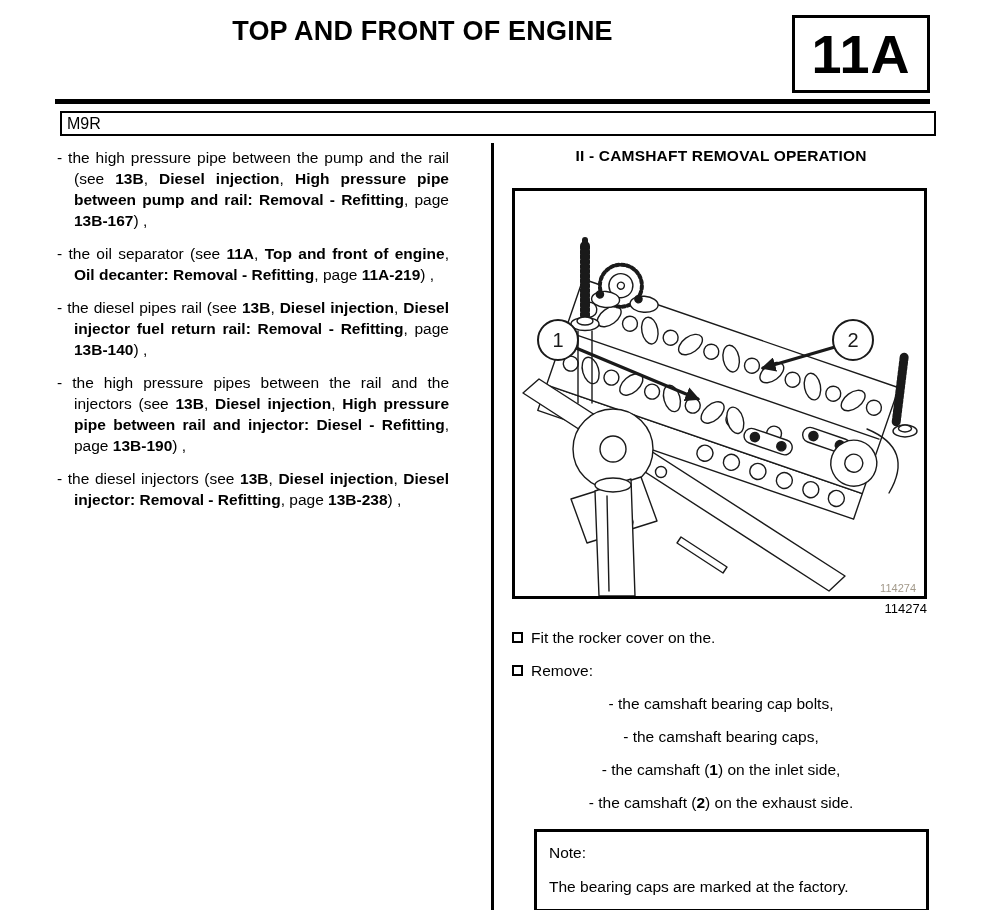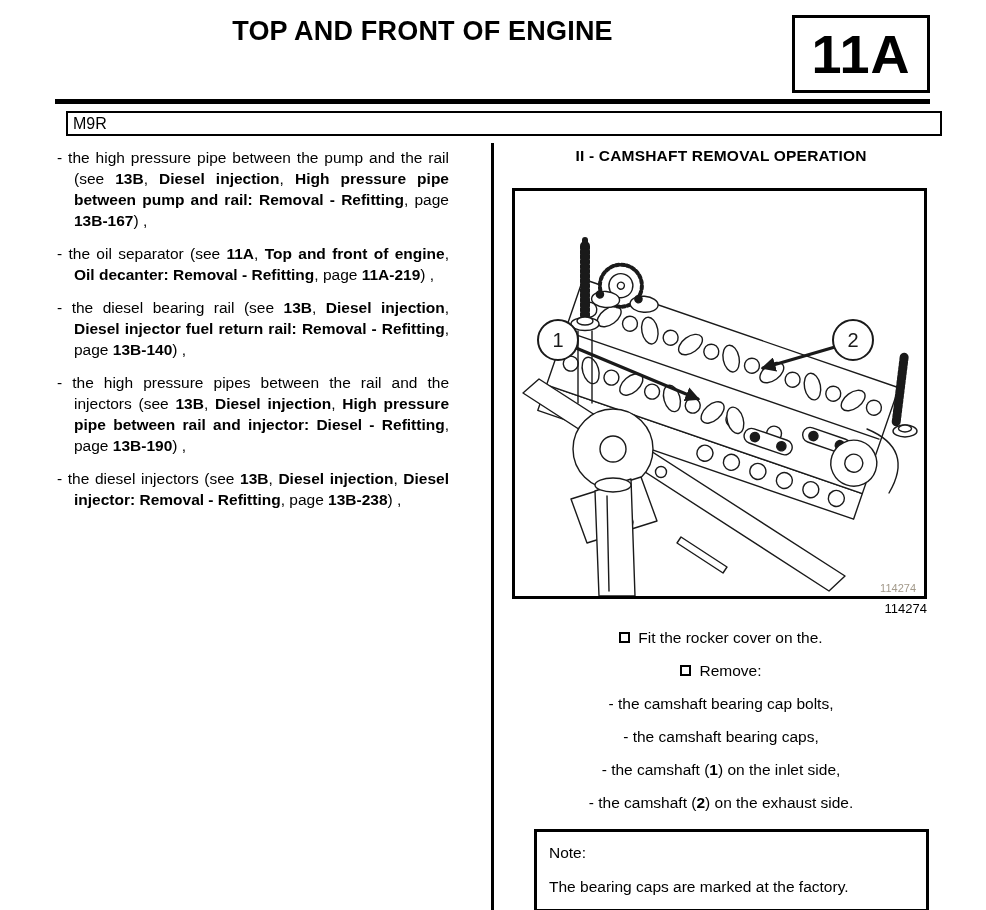--- a/index.html
+++ b/index.html
@@ -7,36 +7,36 @@
   .page{position:relative;width:961px;height:910px;background:#fff;overflow:hidden;}
 
   
   .titles{position:absolute;left:55px;top:16px;width:735px;text-align:center;}
   .title{font-size:27px;font-weight:700;line-height:31px;letter-spacing:.2px;}
   .subtitle{font-size:24px;font-weight:700;line-height:28px;margin-top:9px;}
   .section-box{position:absolute;left:792px;top:15px;width:138px;height:78px;border:3px solid #000;
     box-sizing:border-box;display:flex;align-items:center;justify-content:center;
     font-size:54px;font-weight:700;letter-spacing:1px;}
   .rule{position:absolute;left:55px;top:99px;width:875px;height:5px;background:#000;}
-  .engine-box{position:absolute;left:66px;top:111px;width:876px;height:25px;border:2px solid #000;
+  .engine-box{position:absolute;left:60px;top:111px;width:876px;height:25px;border:2px solid #000;
     box-sizing:border-box;font-size:16px;line-height:20px;padding:1px 0 0 5px;}
 
   
   .divider{position:absolute;left:491px;top:143px;width:3px;height:767px;background:#000;}
   .col-left{position:absolute;left:48px;top:147px;width:401px;font-size:15.5px;line-height:21px;}
   .hitem{text-align:justify;padding-left:26px;text-indent:-17px;margin-bottom:12px;}
   .b{font-weight:700;}
 
   .col-right{position:absolute;left:512px;top:147px;width:418px;font-size:15.5px;line-height:21px;}
   .rheading{font-size:15.5px;font-weight:700;line-height:18px;letter-spacing:.2px;text-align:center;}
   .figure-box{margin-top:23px;width:415px;height:411px;border:3px solid #000;box-sizing:border-box;
     background:#fff;position:relative;}
   .figure-number{width:415px;text-align:right;font-size:13px;line-height:15px;margin-top:2px;}
   .steps{margin-top:11px;}
-  .step{margin-bottom:12px;text-align:center;}
+  .step{margin-bottom:12px;}
   .checkbox{display:inline-block;width:11px;height:11px;border:2px solid #000;box-sizing:border-box;
     margin-right:8px;position:relative;top:0px;}
   .substep{margin-bottom:12px;text-align:center;}
   .note-box{margin-left:22px;margin-top:16px;width:395px;border:3px solid #000;box-sizing:border-box;
     padding:10px 12px 12px 12px;background:#fff;}
   .note-text{margin-top:13px;}
 </style>
 </head>
 <body>
 
@@ -51,21 +51,21 @@
   <div class="rule"></div>
   <div class="engine-box">
     <span>M9R</span>
   </div>
 
   <div class="divider"></div>
 
   <div class="col-left" id="left-col">
       <div class="hitem"><span>- </span><span>the high pressure pipe between the pump and the rail (see </span><span class="b">13B</span><span>, </span><span class="b">Diesel injection</span><span>, </span><span class="b">High pressure pipe between pump and rail: Removal - Refitting</span><span>, page </span><span class="b">13B-167</span><span>) ,</span></div>
       <div class="hitem"><span>- </span><span>the oil separator (see </span><span class="b">11A</span><span>, </span><span class="b">Top and front of engine</span><span>, </span><span class="b">Oil decanter: Removal - Refitting</span><span>, page </span><span class="b">11A-219</span><span>) ,</span></div>
-      <div class="hitem"><span>- </span><span>the diesel bearing rail (see </span><span class="b">13B</span><span>, </span><span class="b">Diesel injection</span><span>, </span><span class="b">Diesel injector fuel return rail: Removal - Refitting</span><span>, page </span><span class="b">13B-140</span><span>) ,</span></div>
+      <div class="hitem"><span>- </span><span>the diesel pipes rail (see </span><span class="b">13B</span><span>, </span><span class="b">Diesel injection</span><span>, </span><span class="b">Diesel injector fuel return rail: Removal - Refitting</span><span>, page </span><span class="b">13B-140</span><span>) ,</span></div>
       <div class="hitem"><span>- </span><span>the high pressure pipes between the rail and the injectors (see </span><span class="b">13B</span><span>, </span><span class="b">Diesel injection</span><span>, </span><span class="b">High pressure pipe between rail and injector: Diesel - Refitting</span><span>, page </span><span class="b">13B-190</span><span>) ,</span></div>
       <div class="hitem"><span>- </span><span>the diesel injectors (see </span><span class="b">13B</span><span>, </span><span class="b">Diesel injection</span><span>, </span><span class="b">Diesel injector: Removal - Refitting</span><span>, page </span><span class="b">13B-238</span><span>) ,</span></div>
     </div>
 
   <div class="col-right">
     <div class="rheading">II - CAMSHAFT REMOVAL OPERATION</div>
 
     <div class="figure-box">
       <svg width="409" height="405" viewBox="0 0 409 405" xmlns="http://www.w3.org/2000/svg" font-family="Liberation Sans, sans-serif">
         <defs>

